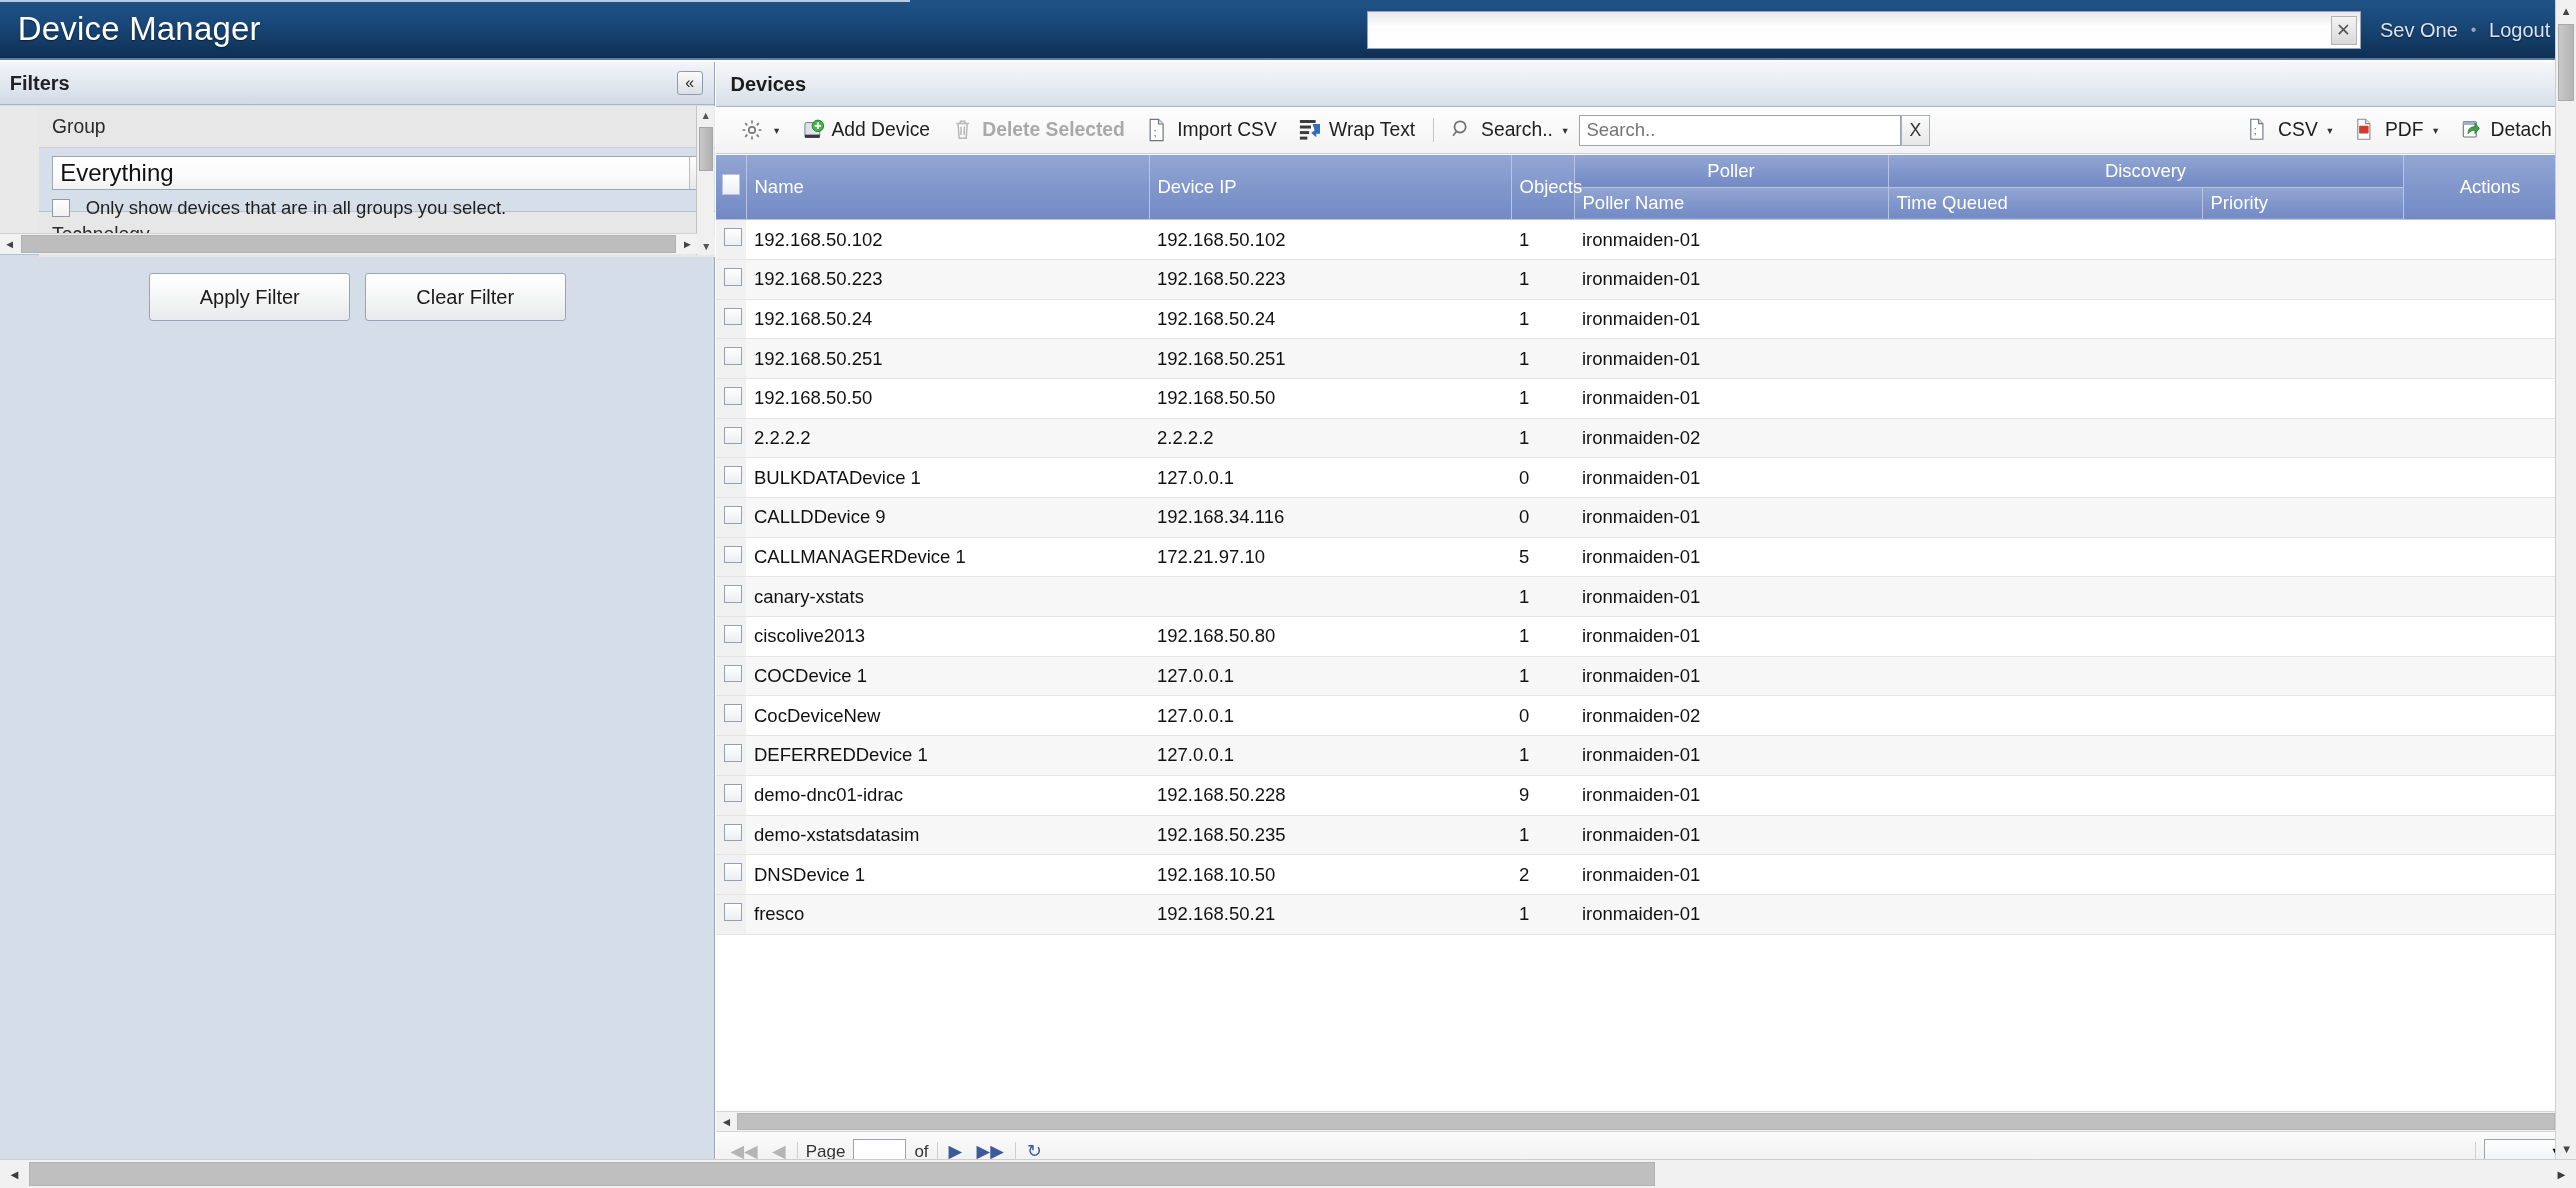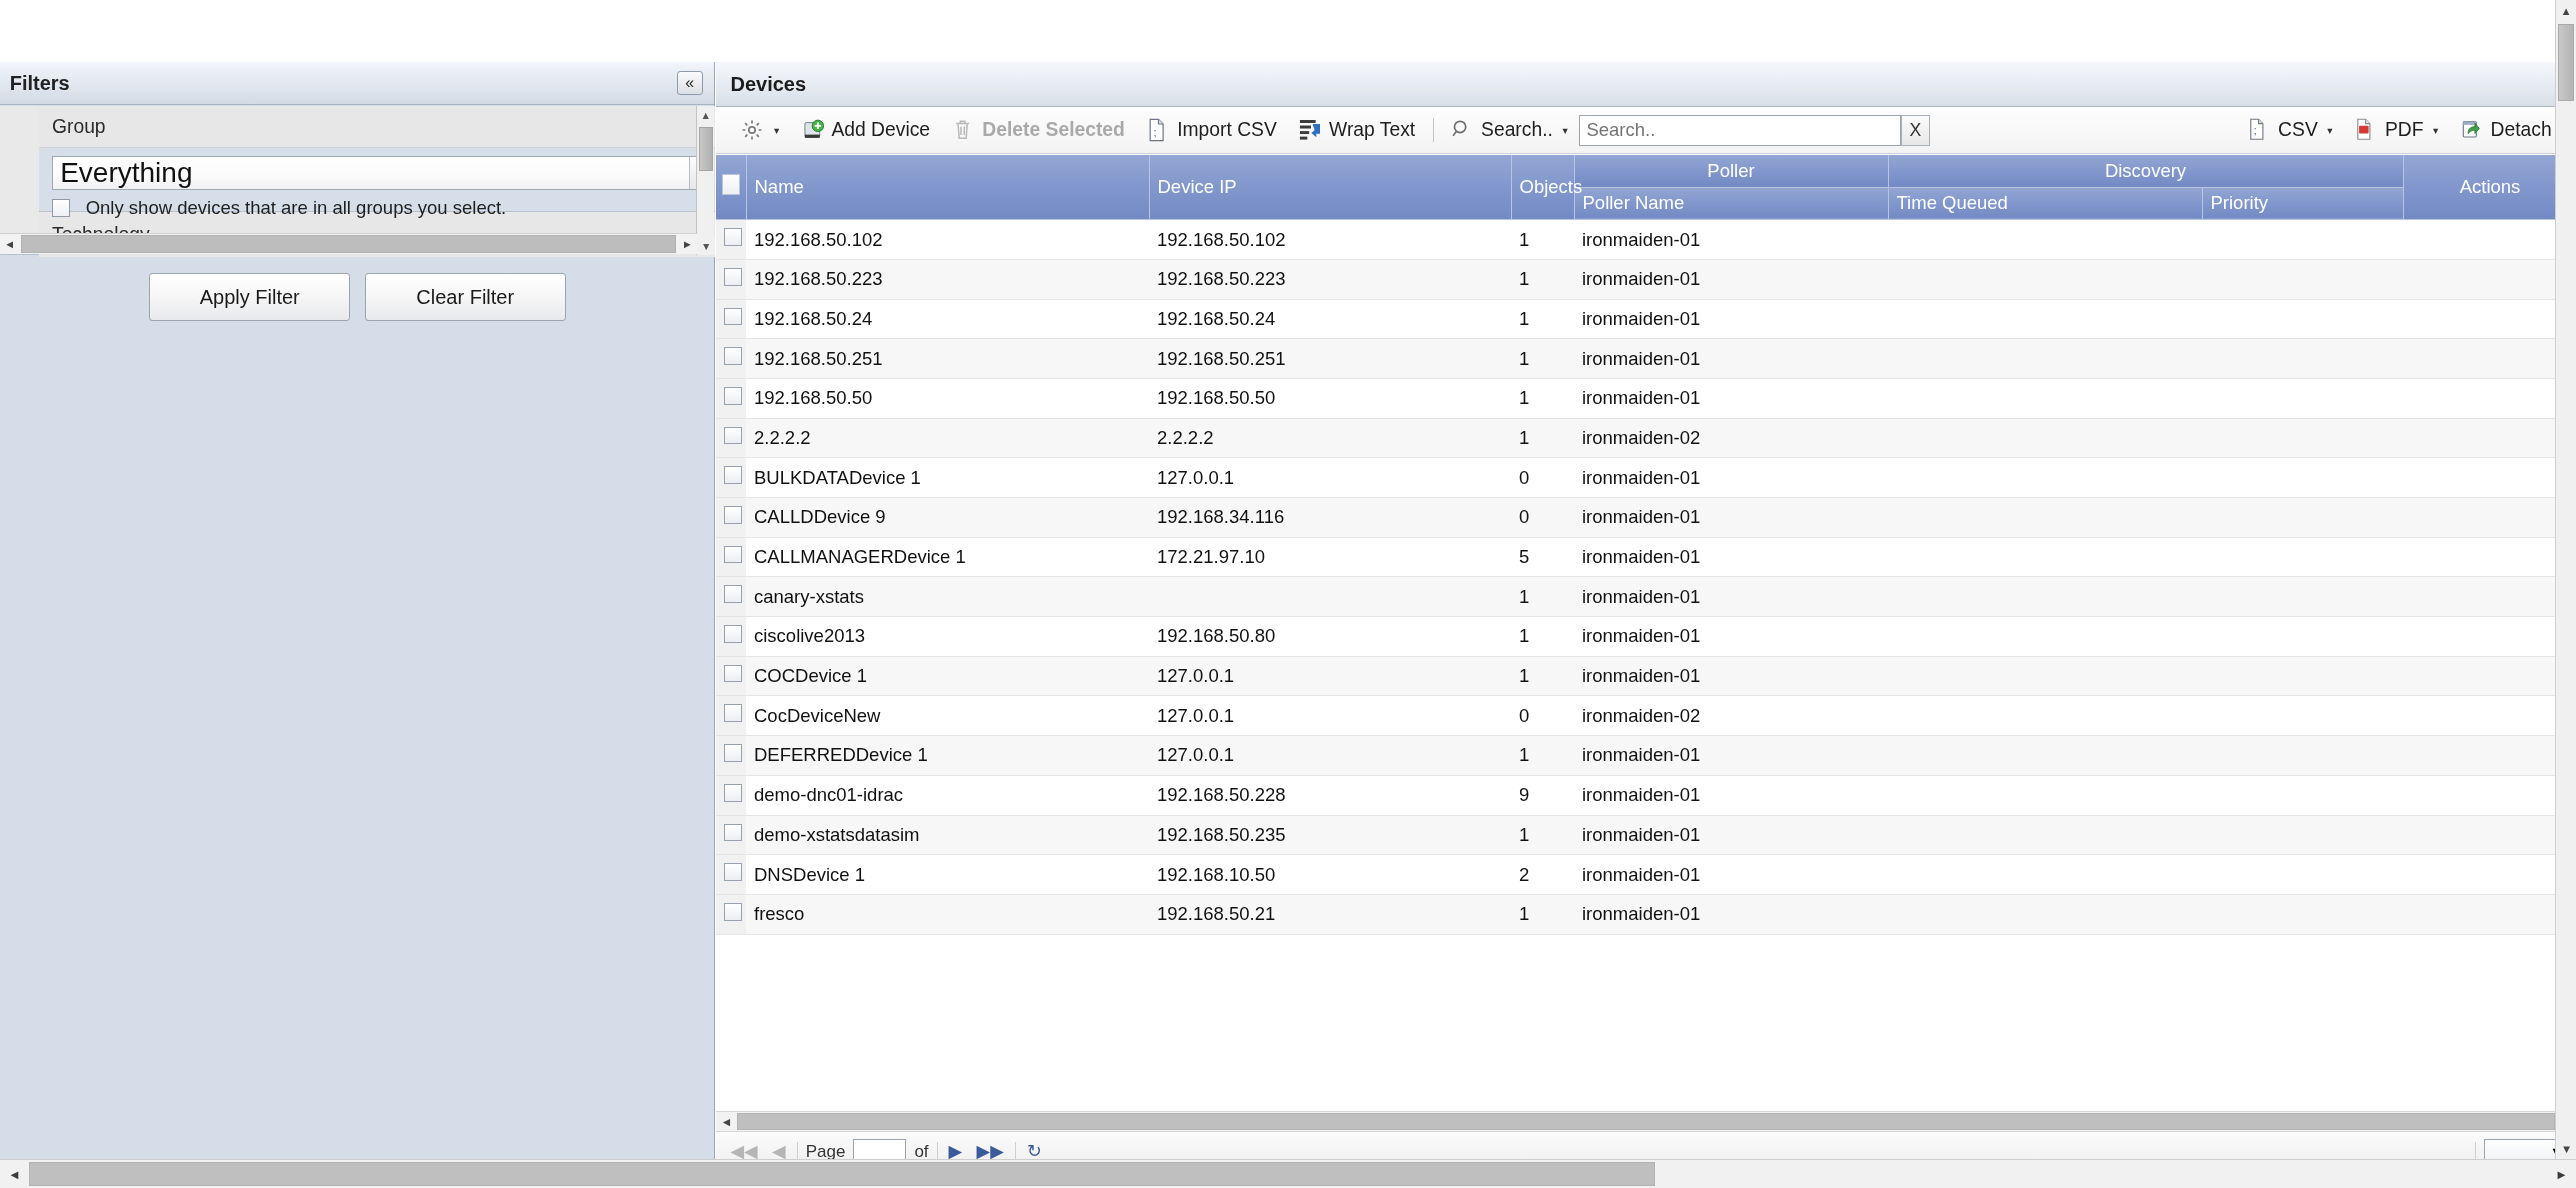--- a/index.html
+++ b/index.html
@@ -85,21 +85,21 @@
   }
   .group-body {
     background: #d6dee9; padding: 8px 14.5px 6.4px 13px; height: 64px;
     border-bottom: 0.8px solid #b8c1cd;
   }
   .combo {
     position: relative; width: 660px; height: 34px;
     background: linear-gradient(to bottom,#ffffff 0%, #fbfbfb 60%, #f1f1f1 100%);
     border: 0.8px solid #9fa9b6; display: flex; align-items: center;
   }
-  .combo-val { font-size: 28px; color: #111; padding-left: 7.2px; }
+  .combo-val { font-size: 24px; color: #111; padding-left: 7.2px; }
   .combo-arrow {
     position: absolute; right: 0; top: 0; width: 22.5px; height: 32px;
     background: linear-gradient(to bottom,#fdfdfd,#e6e6e6);
     border-left: 0.8px solid #b5bdc8;
     display: flex; align-items: center; justify-content: center;
     font-size: 12px; color: #333; cursor: pointer;
   }
   .chk-line { display: flex; align-items: center; margin-top: 7.2px; gap: 16px; }
   .checkbox {
     width: 17.7px; height: 17.7px; border: 0.8px solid #9099a6;
@@ -272,20 +272,32 @@
   .page-hscroll .harrow { width: 29px; text-align: center; font-size: 13px; color: #3b3b3b; cursor: pointer; }
   .page-hscroll .hthumb {
     height: 24px; background: #bfbfbf; border: 0.8px solid #b2b2b2; cursor: pointer;
   }
 </style>
 </head>
 <body>
 
 <div class="app">
 
+  <div class="topbar">
+    <div class="app-title">Device Manager</div>
+    <div class="top-right">
+      <div class="global-search-wrap">
+        <input class="global-search" value="" placeholder="" style="">
+        <div class="gs-clear">✕</div>
+      </div>
+      <a class="top-link">Sev One</a>
+      <span class="top-sep">•</span>
+      <a class="top-link">Logout</a>
+    </div>
+  </div>
 
   <div class="filters">
     <div class="filters-head">
       <span class="filters-title">Filters</span>
       <span class="collapse-btn">«</span>
     </div>
 
     <div class="filters-scrollarea">
       <div class="section-row">
         <span>Group</span>

